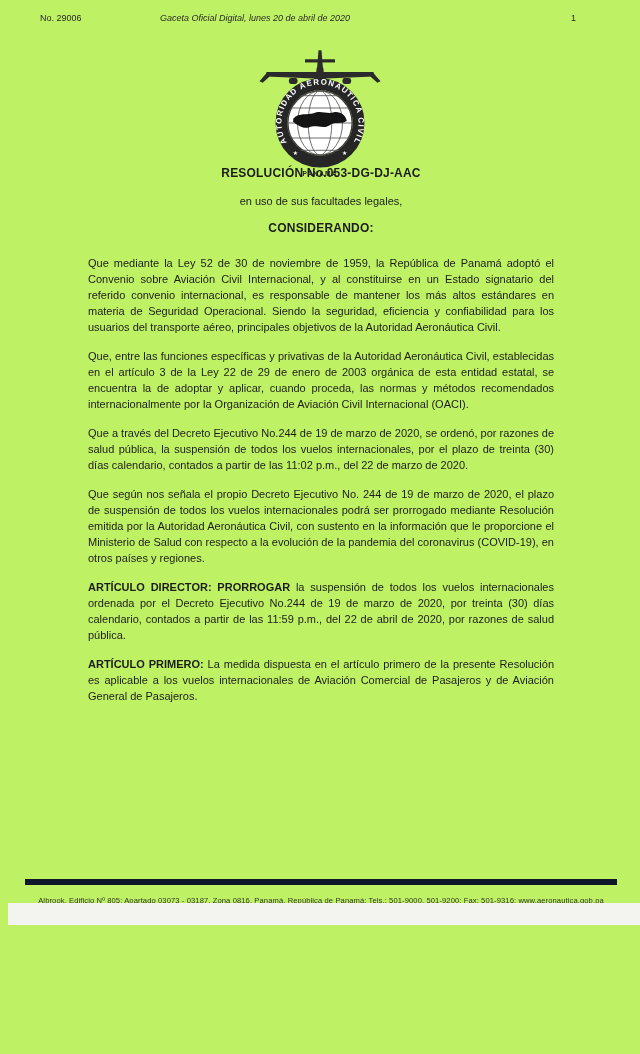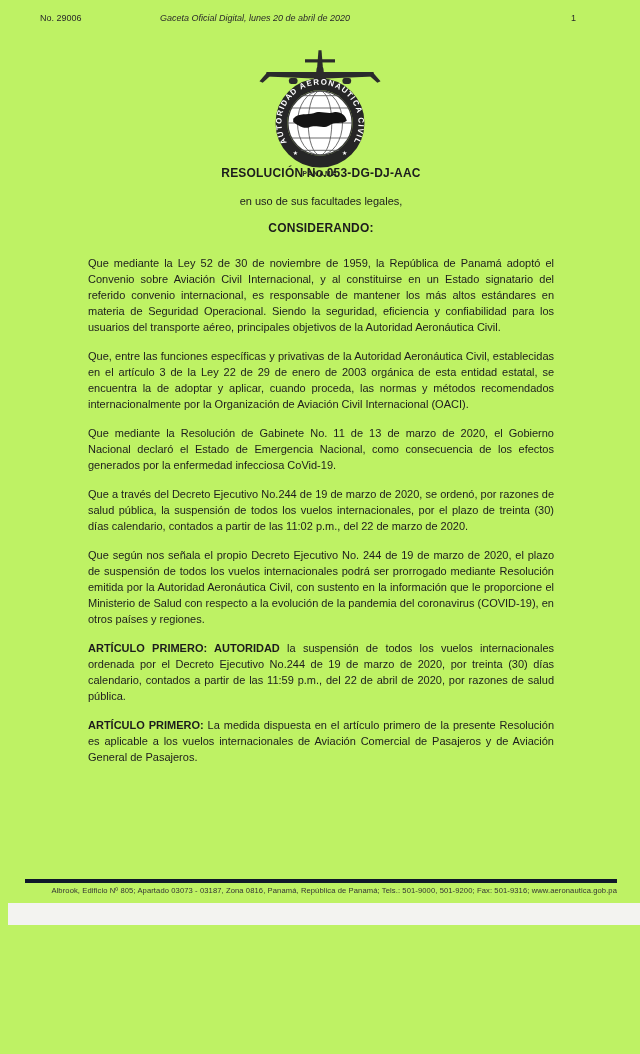--- a/index.html
+++ b/index.html
@@ -49,24 +49,24 @@
   p.body-par {
     font-size: 11px; line-height: 16px;
     text-align: justify; text-justify: inter-word;
     margin: 0 0 13px 0;
   }
   p.body-par .lead { font-weight: bold; }
   
   .gazette-footer {
     position: absolute;
     top: 879px; left: 25px; right: 23px;
-    border-top: 4px solid #0f172a;
-    padding-top: 3px;
+    border-top: 6px solid #0f172a;
+    padding-top: 11px;
     font-size: 7.6px; color: #333;
-    text-align: right;
+    text-align: center;
     letter-spacing: .1px;
   }
   .scan-band {
     position: absolute;
     top: 903px; left: 8px; right: 0;
     height: 22px;
     background: #f3f3f0;
   }
 </style>
 </head>
@@ -124,26 +124,25 @@
   </div>
 
   <div class="doc-column">
 
     <p class="h-center">RESOLUCIÓN No.053-DG-DJ-AAC</p>
     <p class="h-plain">en uso de sus facultades legales,</p>
     <p class="h-center h-con">CONSIDERANDO:</p>
 
     <p class="body-par">Que mediante la Ley 52 de 30 de noviembre de 1959, la República de Panamá adoptó el Convenio sobre Aviación Civil Internacional, y al constituirse en un Estado signatario del referido convenio internacional, es responsable de mantener los más altos estándares en materia de Seguridad Operacional. Siendo la seguridad, eficiencia y confiabilidad para los usuarios del transporte aéreo, principales objetivos de la Autoridad Aeronáutica Civil.</p>
     <p class="body-par">Que, entre las funciones específicas y privativas de la Autoridad Aeronáutica Civil, establecidas en el artículo 3 de la Ley 22 de 29 de enero de 2003 orgánica de esta entidad estatal, se encuentra la de adoptar y aplicar, cuando proceda, las normas y métodos recomendados internacionalmente por la Organización de Aviación Civil Internacional (OACI).</p>
-    <p class="body-par">Que mediante la Resolución de Gabinete No. 11 de 13 de marzo de 2020, el Gobierno Nacional declaró el Estado de Emergencia Nacional, como consecuencia de los efectos generados por la enfermedad infecciosa CoVid-19.</p>
     <p class="body-par">Que a través del Decreto Ejecutivo No.244 de 19 de marzo de 2020, se ordenó, por razones de salud pública, la suspensión de todos los vuelos internacionales, por el plazo de treinta (30) días calendario, contados a partir de las 11:02 p.m., del 22 de marzo de 2020.</p>
     <p class="body-par">Que según nos señala el propio Decreto Ejecutivo No. 244 de 19 de marzo de 2020, el plazo de suspensión de todos los vuelos internacionales podrá ser prorrogado mediante Resolución emitida por la Autoridad Aeronáutica Civil, con sustento en la información que le proporcione el Ministerio de Salud con respecto a la evolución de la pandemia del coronavirus (COVID-19), en otros países y regiones.</p>
 
 
-    <p class="body-par"><span class="lead">ARTÍCULO PRIMERO: AUTORIDAD</span><span> la suspensión de todos los vuelos internacionales ordenada por el Decreto Ejecutivo No.244 de 19 de marzo de 2020, por treinta (30) días calendario, contados a partir de las 11:59 p.m., del 22 de abril de 2020, por razones de salud pública.</span></p>
+    <p class="body-par"><span class="lead">ARTÍCULO DIRECTOR: PRORROGAR</span><span> la suspensión de todos los vuelos internacionales ordenada por el Decreto Ejecutivo No.244 de 19 de marzo de 2020, por treinta (30) días calendario, contados a partir de las 11:59 p.m., del 22 de abril de 2020, por razones de salud pública.</span></p>
 
     <p class="body-par"><span class="lead">ARTÍCULO PRIMERO:</span><span> La medida dispuesta en el artículo primero de la presente Resolución es aplicable a los vuelos internacionales de Aviación Comercial de Pasajeros y de Aviación General de Pasajeros.</span></p>
 
   </div>
 
   <div class="gazette-footer">
     <span>Albrook, Edificio Nº 805;  Apartado 03073 - 03187, Zona 0816, Panamá, República de Panamá;  Tels.: 501-9000, 501-9200;  Fax: 501-9316;  www.aeronautica.gob.pa</span>
   </div>
 
   <div class="scan-band"></div>

